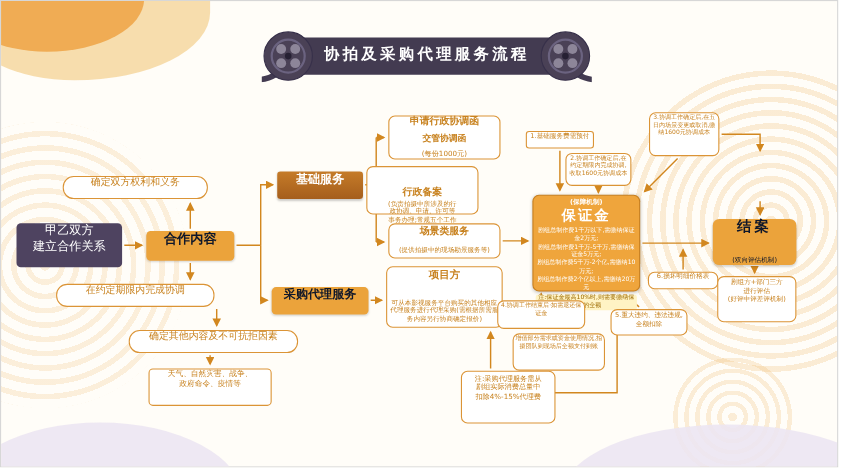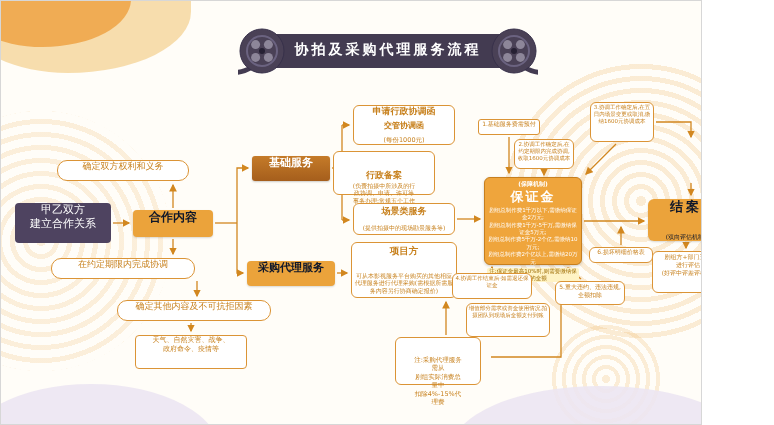--- a/index.html
+++ b/index.html
@@ -1,18 +1,18 @@
 <!DOCTYPE html>
 <html><head>
 <meta charset="utf-8">
 <style>
   *{margin:0;padding:0;box-sizing:border-box}
   html,body{background:#fff}
   body{font-family:"DejaVu Sans","Liberation Sans",sans-serif}
-  .stage{position:relative;width:702px;height:425px;background:#fffdf8;border:1px solid #d7d7d7;overflow:hidden}
+  .stage{position:relative;width:762px;height:425px;background:#fffdf8;border:1px solid #d7d7d7;overflow:hidden}
 
   
   .deco{position:absolute;pointer-events:none;z-index:0}
   .swirl-left{left:-90px;top:110px;width:260px;height:260px;border-radius:50%;
     background:repeating-radial-gradient(circle,rgba(238,184,106,.38) 0 5px,rgba(255,255,255,0) 5px 13px);opacity:.55}
   .swirl-right{right:-80px;top:60px;width:280px;height:280px;border-radius:50%;
     background:repeating-radial-gradient(circle,rgba(238,184,106,.42) 0 5px,rgba(255,255,255,0) 5px 12px);opacity:.6}
   .swirl-br{right:40px;bottom:-10px;width:110px;height:110px;border-radius:50%;
     background:repeating-radial-gradient(circle,rgba(238,184,106,.4) 0 4px,rgba(255,255,255,0) 4px 10px);opacity:.6}
   .blob-tl-light{left:-30px;top:-38px;width:220px;height:110px;background:#F6D9A4;border-radius:0 0 70% 55%;opacity:.9}
@@ -66,21 +66,21 @@
   .b-n3{left:589px;top:101px;width:64px;height:40px;font-size:5.5px;padding:1px}
   .b-settle{left:660px;top:140px;width:64px;height:40px;font-size:6.5px;padding:1px}
   .b-closing{left:647px;top:198px;width:76px;height:42px;border-radius:6px}
   .b-closing .big{font-size:13px;letter-spacing:3px}
   .b-closing .s{font-size:6px;font-weight:normal}
   .b-evaluate{left:651px;top:250px;width:72px;height:42px;font-size:6px;padding:1px}
   .b-n4{left:451px;top:272px;width:80px;height:26px;font-size:5.5px;padding:1px}
   .b-n4b{left:465px;top:302px;width:84px;height:34px;font-size:5.5px;padding:1px}
   .b-n5{left:554px;top:280px;width:70px;height:24px;font-size:6px;padding:1px}
   .b-n6{left:588px;top:246px;width:64px;height:16px;font-size:6px}
-  .b-agency{left:394px;top:336px;width:86px;height:48px;font-size:6.5px;padding:18px}
+  .b-agency{left:418px;top:336px;width:86px;height:48px;font-size:6.5px;padding:2px}
 </style>
 </head>
 <body>
 
 <div class="stage">
 
   <div class="deco swirl-left"></div>
   <div class="deco swirl-right"></div>
   <div class="deco swirl-br"></div>
   <div class="deco blob-tl-light"></div>

